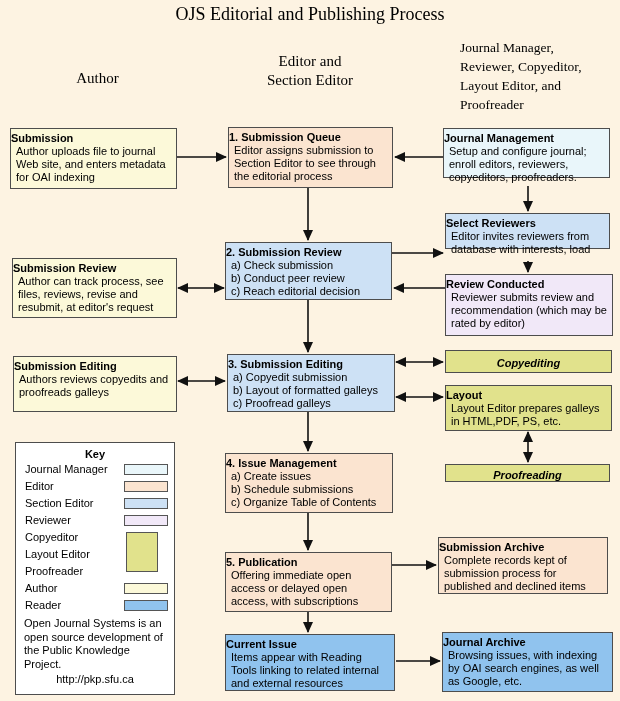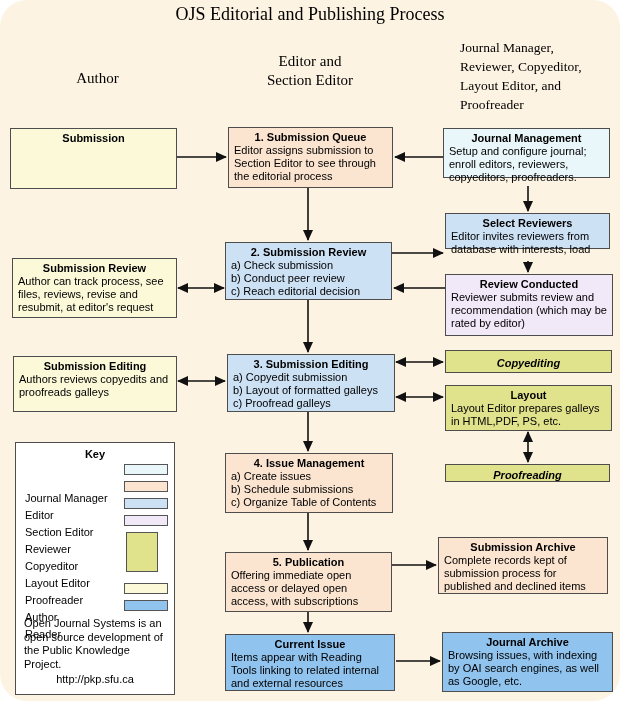--- a/index.html
+++ b/index.html
@@ -1,51 +1,50 @@
 <!DOCTYPE html>
 <html style="--page_bg: #fdf3e2; --author: #fcf9d9; --editor: #fbe4d0; --section_editor: #cde1f5; --journal_manager: #e9f6fa; --reviewer: #f1e8f8; --copyeditor: #e1e28c; --reader: #90c3ee; --key_bg: #ffffff; --box_border: #4d4d4d; --swatch_border: #555555; --arrow: #111111;"><head>
 <meta charset="utf-8">
 <style>
   html,body{margin:0;padding:0;}
   body{font-family:"Liberation Sans", sans-serif;}
   #canvas{
     position:relative;width:620px;height:701px;overflow:hidden;
     background:var(--page_bg,#fdf3e2);
-    border-radius:27px;
   }
   .hdr{position:absolute;color:#000;font-family:"Liberation Serif","DejaVu Serif",serif;white-space:pre-line;}
   #main-title{top:4px;left:0;width:620px;text-align:center;font-size:18px;}
   #col-author{top:70px;left:40px;width:115px;text-align:center;font-size:15px;}
   #col-editor{top:52px;left:230px;width:160px;text-align:center;font-size:15px;line-height:19px;}
   #col-staff{top:38px;left:460px;width:158px;text-align:left;font-size:13.5px;line-height:19px;}
   .fbox{
     position:absolute;box-sizing:border-box;border:1px solid var(--box_border,#4d4d4d);
     font-size:11px;line-height:13px;color:#000;padding-top:3px;
   }
-  .fbox-title{font-weight:bold;text-align:center;white-space:pre-line;}
+  .fbox-title{font-weight:bold;white-space:pre-line;}
   .fbox-body{text-align:left;padding:0 4px 0 5px;white-space:pre-line;}
   .fbox.center-only{display:flex;align-items:center;justify-content:center;padding-top:4px;font-style:italic;}
   .role-author{background:var(--author,#fcf9d9);}
   .role-editor{background:var(--editor,#fbe4d0);}
   .role-section-editor{background:var(--section_editor,#cde1f5);}
   .role-journal-manager{background:var(--journal_manager,#e9f6fa);}
   .role-reviewer{background:var(--reviewer,#f1e8f8);}
   .role-copyeditor{background:var(--copyeditor,#e1e28c);}
   .role-reader{background:var(--reader,#90c3ee);}
   #arrows{position:absolute;top:0;left:0;pointer-events:none;}
   .arrow{stroke:var(--arrow,#111);stroke-width:1.6;}
   #ah path{fill:var(--arrow,#111);}
   
   #key-box{
     position:absolute;left:15px;top:442px;width:160px;height:253px;box-sizing:border-box;
     border:1px solid var(--box_border,#4d4d4d);background:var(--key_bg,#fff);
     font-size:11px;color:#000;
   }
   #key-title{position:absolute;top:5px;left:0;width:100%;text-align:center;font-weight:bold;}
-  .klabel{position:absolute;left:9px;white-space:nowrap;margin-top:29px;}
+  .klabel{position:absolute;left:9px;white-space:nowrap;}
   .swatch{position:absolute;left:108px;width:44px;height:11px;box-sizing:border-box;border:1.5px solid var(--swatch_border,#555);}
   .swatch.big{left:110px;width:32px;height:40px;}
   #key-note{position:absolute;left:8px;top:174px;width:146px;line-height:13.5px;}
   #key-url{position:absolute;top:230px;left:0;width:100%;text-align:center;}
 </style>
 </head>
 <body>
 
 <div id="canvas">
 
@@ -79,20 +78,21 @@
     <line class="arrow" x1="528" y1="432" x2="528" y2="462" marker-start="url(#ah)" marker-end="url(#ah)"></line>
     <line class="arrow" x1="308" y1="412" x2="308" y2="451" marker-end="url(#ah)"></line>
     <line class="arrow" x1="308" y1="513" x2="308" y2="550" marker-end="url(#ah)"></line>
     <line class="arrow" x1="392" y1="565" x2="436" y2="565" marker-end="url(#ah)"></line>
     <line class="arrow" x1="308" y1="612" x2="308" y2="632" marker-end="url(#ah)"></line>
     <line class="arrow" x1="396" y1="661" x2="440" y2="661" marker-end="url(#ah)"></line>
   </svg>
 
   <div class="fbox role-author" style="left:10px;top:128px;width:167px;height:61px">
     <div class="fbox-title">Submission</div>
+    <div class="fbox-body">Author uploads file to journal Web site, and enters metadata for OAI indexing</div>
   </div>
 
   <div class="fbox role-editor" style="left:228px;top:127px;width:165px;height:61px">
     <div class="fbox-title">1. Submission Queue</div>
     <div class="fbox-body">Editor assigns submission to Section Editor to see through the editorial process</div>
   </div>
 
   <div class="fbox role-journal-manager" style="left:443px;top:128px;width:167px;height:50px">
     <div class="fbox-title">Journal Management</div>
     <div class="fbox-body">Setup and configure journal; enroll editors, reviewers, copyeditors, proofreaders.</div>

